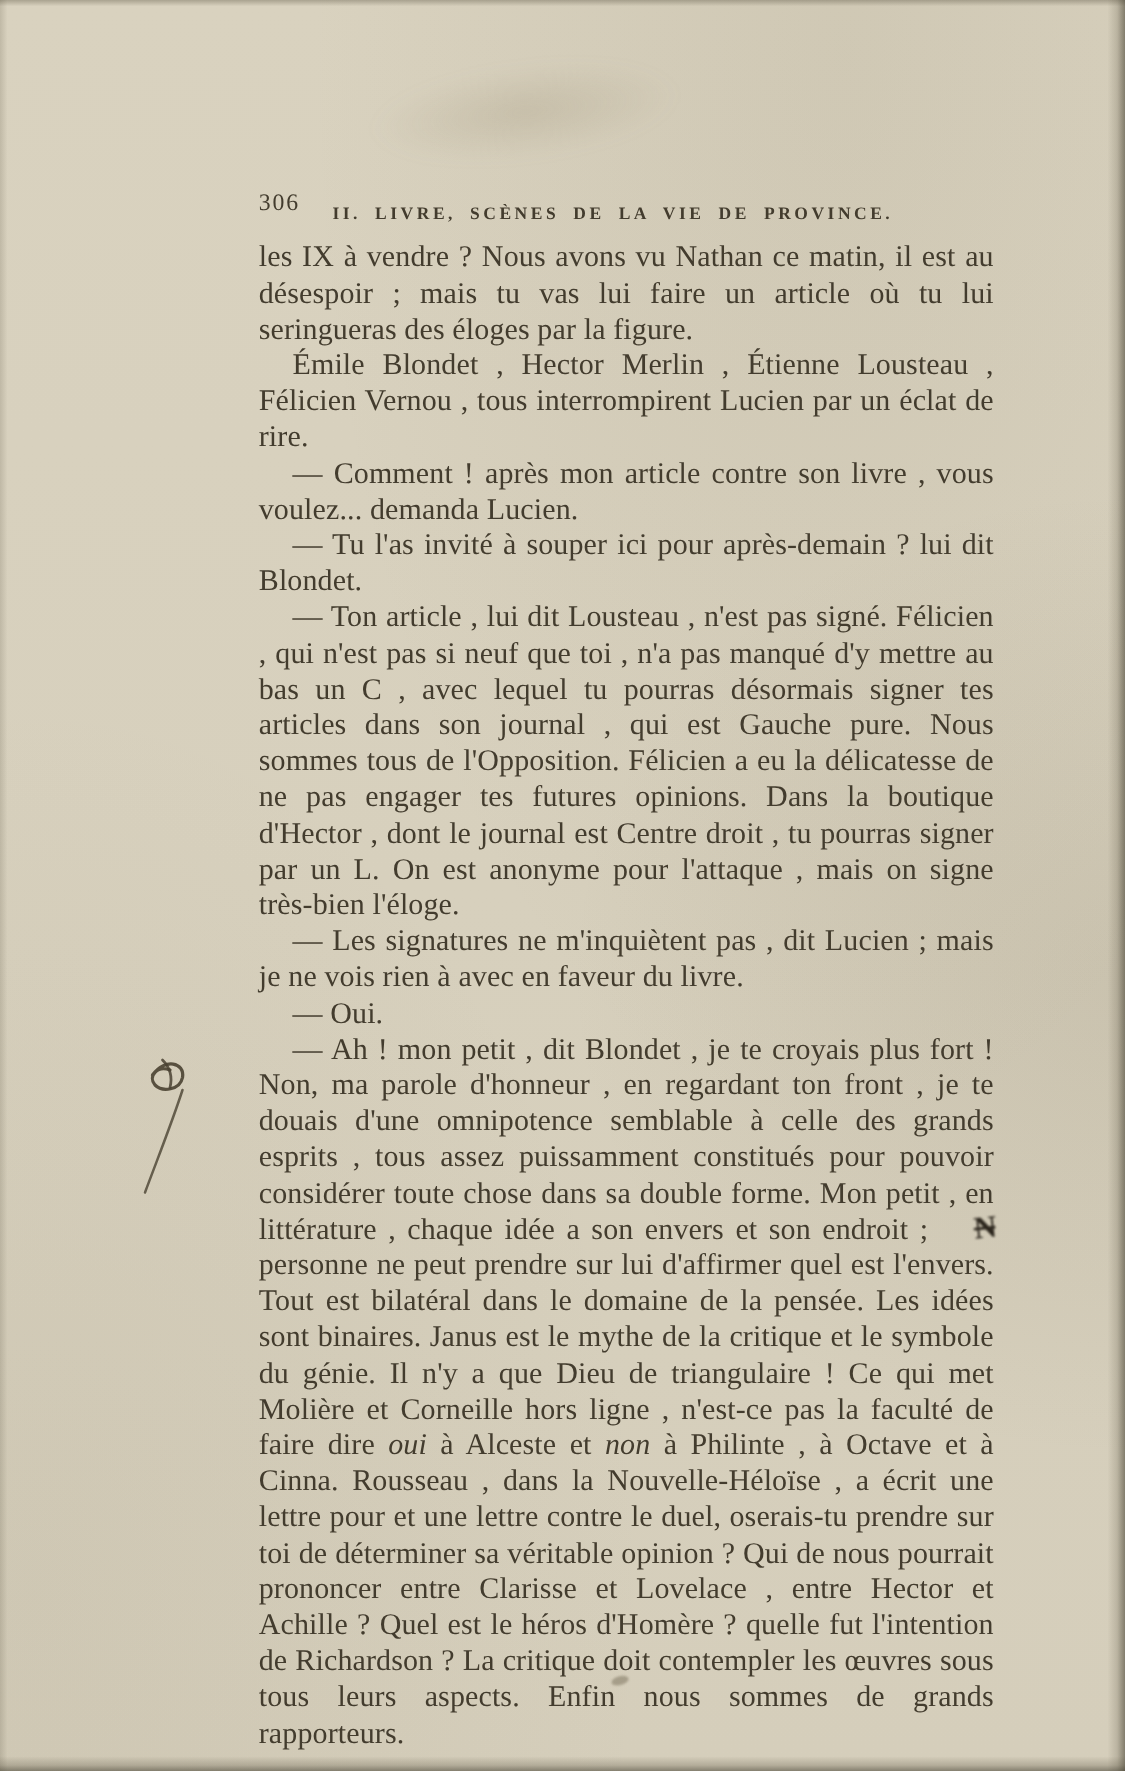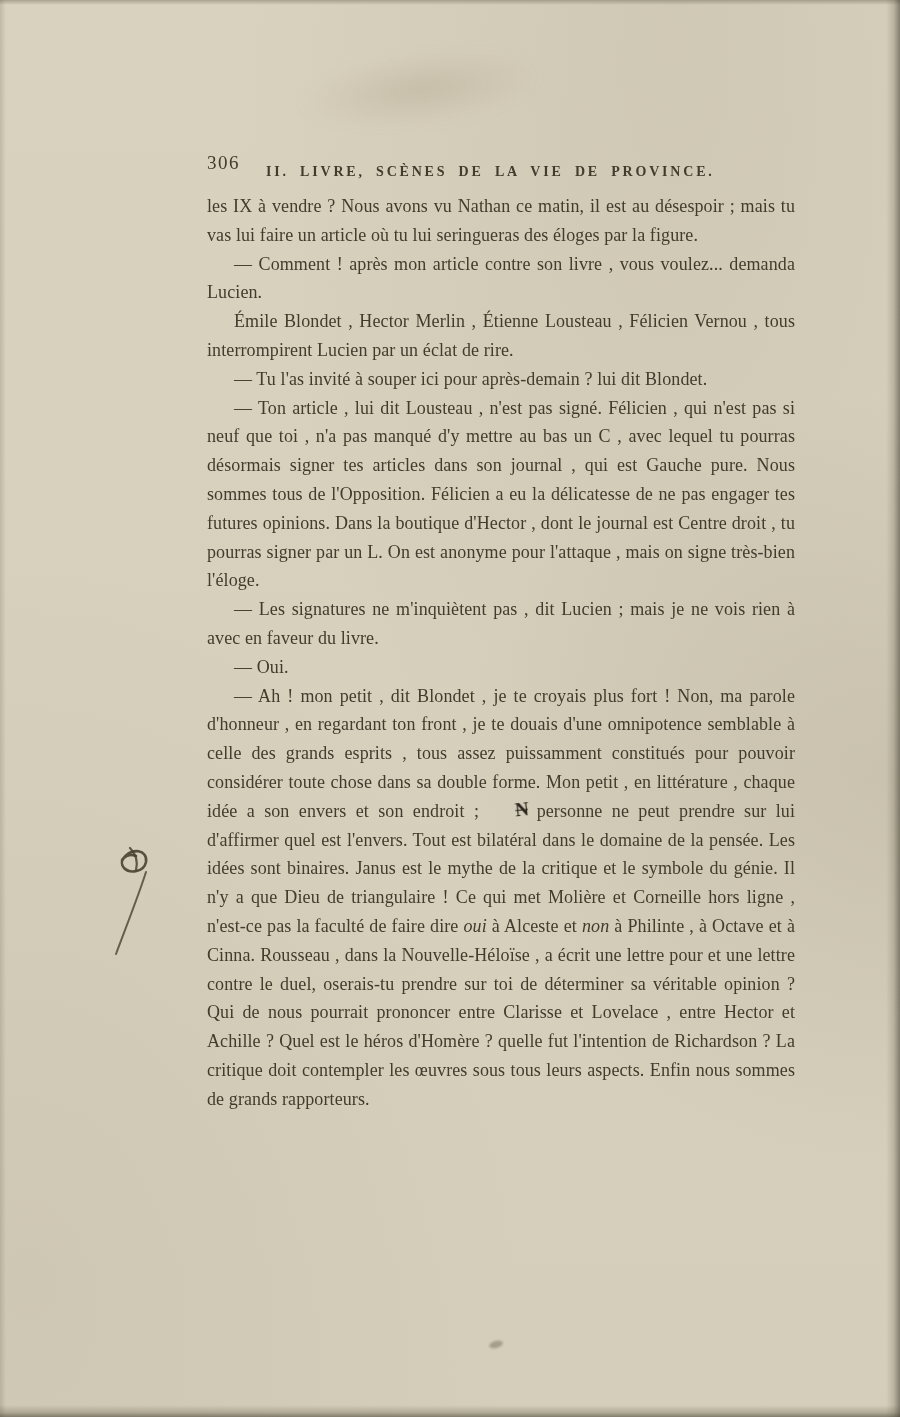--- a/index.html
+++ b/index.html
@@ -29,21 +29,21 @@
     background:radial-gradient(ellipse at center, rgba(140,128,100,0.20), transparent 70%);
     filter:blur(6px);transform:rotate(-7deg);}
   .running-head{
     position:absolute;left:207px;top:152px;width:588px;
     display:flex;align-items:flex-start;white-space:nowrap;
   }
   .pagenum{font-size:19px;letter-spacing:1.5px;margin-right:26px;}
   .headtitle{font-size:14px;font-weight:bold;letter-spacing:2.8px;word-spacing:5px;margin-top:12px;}
   .textblock{
     position:absolute;left:207px;top:192px;width:588px;
-    font-size:18px;line-height:28.8px;text-align:justify;
+    font-size:24px;line-height:28.8px;text-align:justify;
     letter-spacing:0.1px;
   }
   .textblock p{margin:0;}
   .textblock p.indent{text-indent:27px;}
   .it{font-style:italic;}
   .blot{
     font-weight:bold;color:#2b251c;filter:blur(0.7px);
     letter-spacing:-1px;text-decoration:line-through;
     display:inline-block;transform:rotate(-6deg) scale(1.05);
   }
@@ -59,22 +59,22 @@
 
   <div class="bleed"></div>
 
   <header class="running-head">
     <span class="pagenum">306</span>
     <span class="headtitle">II. LIVRE, SCÈNES DE LA VIE DE PROVINCE.</span>
   </header>
 
   <main class="textblock" id="textblock">
       <p><span>les IX à vendre ? Nous avons vu Nathan ce matin, il est au désespoir ; mais tu vas lui faire un article où tu lui seringueras des éloges par la figure.</span></p>
+      <p class="indent"><span>Émile Blondet , Hector Merlin , Étienne Lousteau , Félicien Vernou , tous interrompirent Lucien par un éclat de rire.</span></p>
       <p class="indent"><span>— Comment ! après mon article contre son livre , vous voulez... demanda Lucien.</span></p>
-      <p class="indent"><span>Émile Blondet , Hector Merlin , Étienne Lousteau , Félicien Vernou , tous interrompirent Lucien par un éclat de rire.</span></p>
       <p class="indent"><span>— Tu l'as invité à souper ici pour après-demain ? lui dit Blondet.</span></p>
       <p class="indent"><span>— Ton article , lui dit Lousteau , n'est pas signé. Félicien , qui n'est pas si neuf que toi , n'a pas manqué d'y mettre au bas un C , avec lequel tu pourras désormais signer tes articles dans son journal , qui est Gauche pure. Nous sommes tous de l'Opposition. Félicien a eu la délicatesse de ne pas engager tes futures opinions. Dans la boutique d'Hector , dont le journal est Centre droit , tu pourras signer par un L. On est anonyme pour l'attaque , mais on signe très-bien l'éloge.</span></p>
       <p class="indent"><span>— Les signatures ne m'inquiètent pas , dit Lucien ; mais je ne vois rien à avec en faveur du livre.</span></p>
       <p class="indent"><span>— Oui.</span></p>
       <p class="indent"><span>— Ah ! mon petit , dit Blondet , je te croyais plus fort ! Non, ma parole d'honneur , en regardant ton front , je te douais d'une omnipotence semblable à celle des grands esprits , tous assez puissamment constitués pour pouvoir considérer toute chose dans sa double forme. Mon petit , en littérature , chaque idée a son envers et son endroit ; </span><span class="blot">N</span><span> personne ne peut prendre sur lui d'affirmer quel est l'envers. Tout est bilatéral dans le domaine de la pensée. Les idées sont binaires. Janus est le mythe de la critique et le symbole du génie. Il n'y a que Dieu de triangulaire ! Ce qui met Molière et Corneille hors ligne , n'est-ce pas la faculté de faire dire </span><span class="it">oui</span><span> à Alceste et </span><span class="it">non</span><span> à Philinte , à Octave et à Cinna. Rousseau , dans la Nouvelle-Héloïse , a écrit une lettre pour et une lettre contre le duel, oserais-tu prendre sur toi de déterminer sa véritable opinion ? Qui de nous pourrait prononcer entre Clarisse et Lovelace , entre Hector et Achille ? Quel est le héros d'Homère ? quelle fut l'intention de Richardson ? La critique doit contempler les œuvres sous tous leurs aspects. Enfin nous sommes de grands rapporteurs.</span></p>
     </main>
 
   <svg class="margin-mark" width="70" height="120" viewBox="0 0 70 120" aria-hidden="true">
     <path d="M22 18 c10 -14 26 -10 24 2 c-2 10 -16 12 -22 6 c-6 -7 2 -16 12 -12" fill="none" stroke="#4a4232" stroke-width="2.6" stroke-linecap="round" opacity="0.9"></path>
     <path d="M30 6 c6 6 8 14 6 22" fill="none" stroke="#4a4232" stroke-width="2.2" stroke-linecap="round" opacity="0.85"></path>

